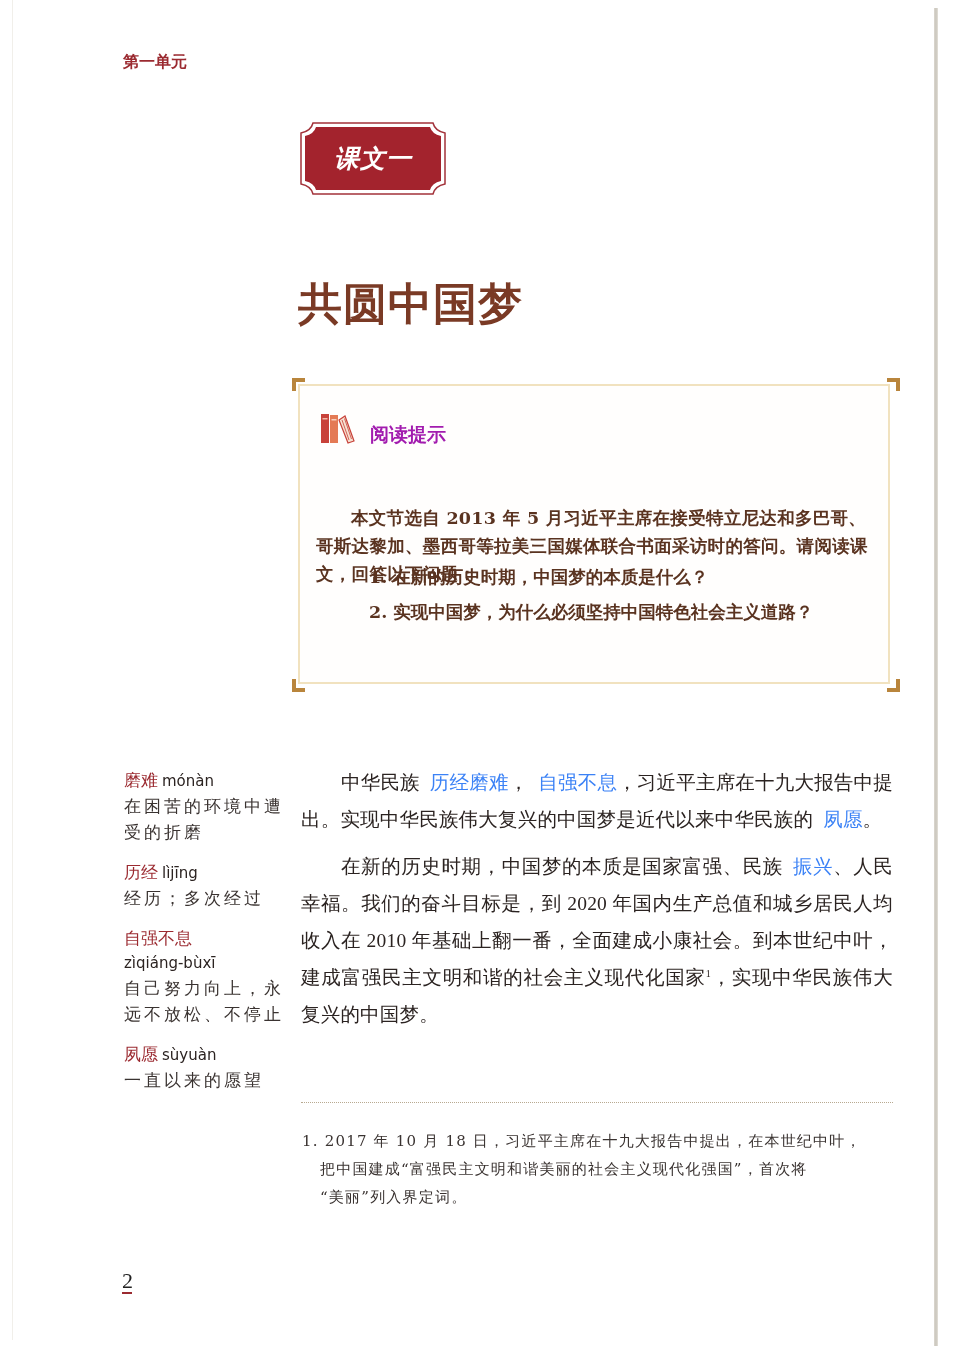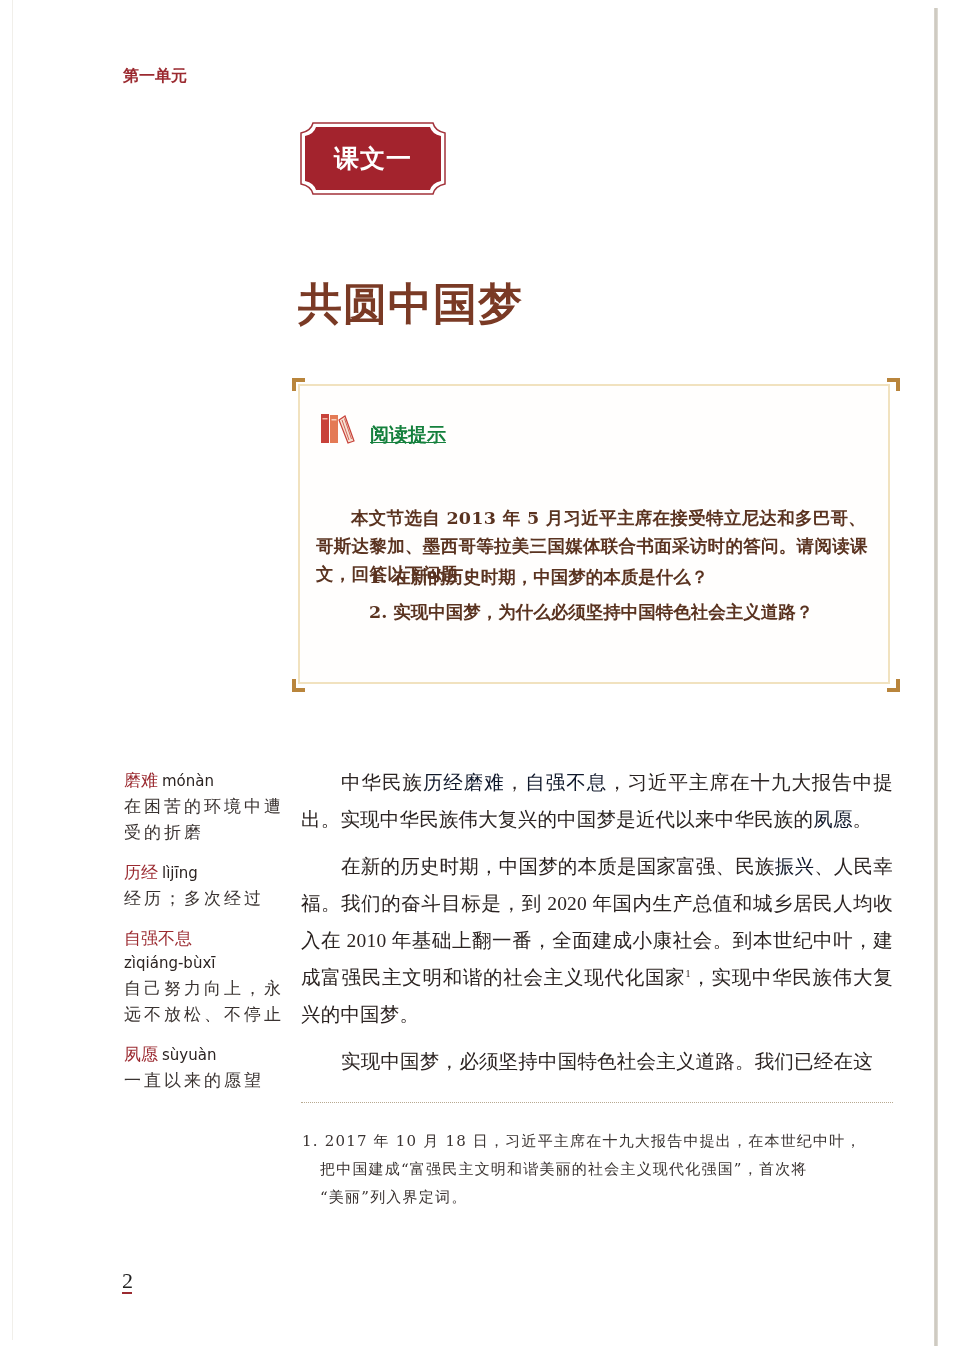--- a/index.html
+++ b/index.html
@@ -8,26 +8,26 @@
     font-family: "DejaVu Serif", "Liberation Serif", serif; color: #2b2321;
   }
   .page-edge-right {
     position: absolute; left: 934px; top: 8px; width: 4px; height: 1338px;
     background: linear-gradient(to right, #dcd8d0, #c9c5bc, #e4e1da);
   }
   .page-edge-left {
     position: absolute; left: 12px; top: 0; width: 1px; height: 1340px; background: #f1efea;
   }
   .unit-label {
-    position: absolute; left: 123px; top: 66px;
+    position: absolute; left: 123px; top: 52px;
     font-family: "DejaVu Sans", "Liberation Sans", sans-serif; font-weight: bold;
     font-size: 16px; color: #9b2a30; letter-spacing: 0px;
   }
   .lesson-badge {
-    position: absolute; left: 299px; top: 121px; width: 148px; height: 75px;
+    position: absolute; left: 299px; top: 121px; width: 148px; height: 75px; font-style: italic;
   }
   .lesson-badge svg { position: absolute; left: 0; top: 0; }
   .lesson-badge .lbl {
     position: absolute; left: 0; top: 0; width: 148px; height: 75px; line-height: 75px;
     text-align: center; color: #ffffff; font-family: "DejaVu Sans", "Liberation Sans", sans-serif;
     font-weight: bold; font-size: 25px; letter-spacing: 1px;
   }
   .page-title {
     position: absolute; left: 298px; top: 275px;
     font-family: "DejaVu Sans", "Liberation Sans", sans-serif; font-weight: bold;
@@ -40,21 +40,21 @@
   }
   .corner { position: absolute; width: 9px; height: 9px; }
   .corner.tl { left: 292px; top: 378px; border-left: 4px solid #b9853c; border-top: 4px solid #b9853c; }
   .corner.tr { left: 887px; top: 378px; border-right: 4px solid #b9853c; border-top: 4px solid #b9853c; }
   .corner.bl { left: 292px; top: 679px; border-left: 4px solid #b9853c; border-bottom: 4px solid #b9853c; }
   .corner.br { left: 887px; top: 679px; border-right: 4px solid #b9853c; border-bottom: 4px solid #b9853c; }
   .tip-icon { position: absolute; left: 320px; top: 412px; }
   .tip-heading {
     position: absolute; left: 370px; top: 422px;
     font-family: "DejaVu Sans", "Liberation Sans", sans-serif; font-weight: bold;
-    font-size: 19px; color: #15803d; text-decoration: underline;
+    font-size: 19px; color: #a21caf;
   }
   .tip-text {
     position: absolute; left: 316px; top: 456px; width: 562px;
     font-size: 17.5px; line-height: 28px; color: #5a3320; font-weight: bold;
     text-indent: 35px; letter-spacing: 0.3px; margin-top: 48px;
   }
   .tip-questions { position: absolute; left: 352px; top: 546px; margin: 17px; padding: 0; list-style: none; }
   .tip-questions li {
     font-size: 17.5px; font-weight: bold; color: #5a3320; height: 35px; line-height: 28px;
   }
@@ -64,21 +64,21 @@
   .gloss-term-line { font-size: 17px; line-height: 24px; }
   .gloss-term { color: #9b2a30; font-family: "DejaVu Serif", "Liberation Serif", serif; }
   .gloss-pinyin { color: #2b2321; font-family: "DejaVu Sans", "Liberation Sans", sans-serif; font-size: 15px; margin-left: 4px; }
   .gloss-def { font-size: 17px; line-height: 26px; color: #3a3331; letter-spacing: 3px; }
   
   .body-text { position: absolute; left: 301px; top: 764px; width: 592px; }
   .para {
     font-family: "Liberation Serif", "DejaVu Serif", serif; font-size: 19.5px; line-height: 37px;
     color: #2b2321; text-indent: 40px; margin: 0 0 10px 0; text-align: justify; letter-spacing: 0.2px;
   }
-  .hl { color: #0f172a; }
+  .hl { color: #3b82f6; margin-left: 10px; }
   sup.fn { font-size: 10px; vertical-align: super; line-height: 0; }
   .footnote-rule {
     position: absolute; left: 301px; top: 1102px; width: 592px; height: 0;
     border-top: 1px dotted #b8a990;
   }
   .footnote {
     position: absolute; left: 302px; top: 1127px; width: 592px;
     font-size: 15px; line-height: 28px; color: #3a3331; letter-spacing: 1.2px;
   }
   .footnote .cont { padding-left: 18px; }
@@ -146,21 +146,20 @@
   </div>
   <div class="gloss-item">
     <div class="gloss-term-line"><span class="gloss-term">夙愿</span><span class="gloss-pinyin">sùyuàn</span></div>
     <div class="gloss-def">一直以来的愿望</div>
   </div>
 </div>
 
 <div class="body-text">
   <p class="para"><span>中华民族</span><span class="hl">历经磨难</span><span>，</span><span class="hl">自强不息</span><span>，习近平主席在十九大报告中提出。实现中华民族伟大复兴的中国梦是近代以来中华民族的</span><span class="hl">夙愿</span><span>。</span></p>
   <p class="para"><span>在新的历史时期，中国梦的本质是国家富强、民族</span><span class="hl">振兴</span><span>、人民幸福。我们的奋斗目标是，到 2020 年国内生产总值和城乡居民人均收入在 2010 年基础上翻一番，全面建成小康社会。到本世纪中叶，建成富强民主文明和谐的社会主义现代化国家</span><sup class="fn">1</sup><span>，实现中华民族伟大复兴的中国梦。</span></p>
-  <p class="para">实现中国梦，必须坚持中国特色社会主义道路。我们已经在这</p>
 </div>
 
 <div class="footnote-rule"></div>
 <div class="footnote">
   <div>1. 2017 年 10 月 18 日，习近平主席在十九大报告中提出，在本世纪中叶，</div>
   <div class="cont">把中国建成“富强民主文明和谐美丽的社会主义现代化强国”，首次将</div>
   <div class="cont">“美丽”列入界定词。</div>
 </div>
 
 <div class="page-number">2</div>

